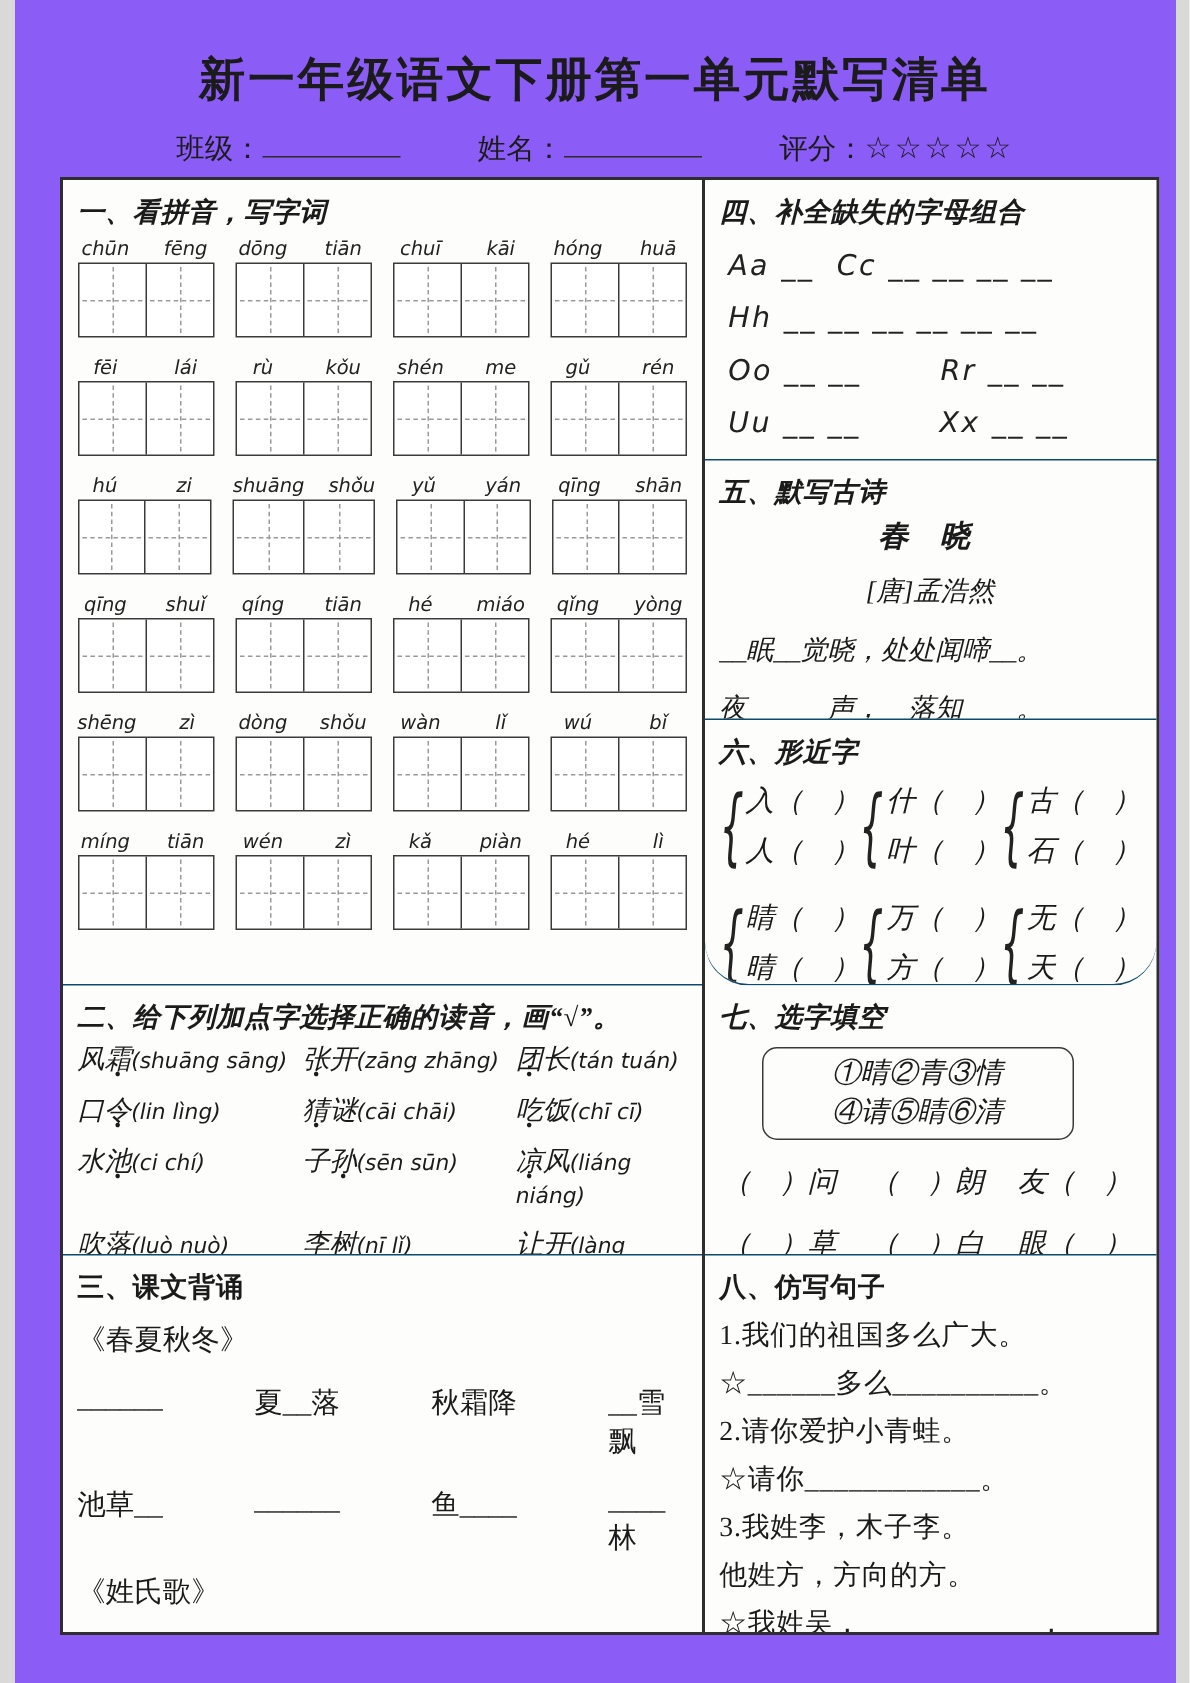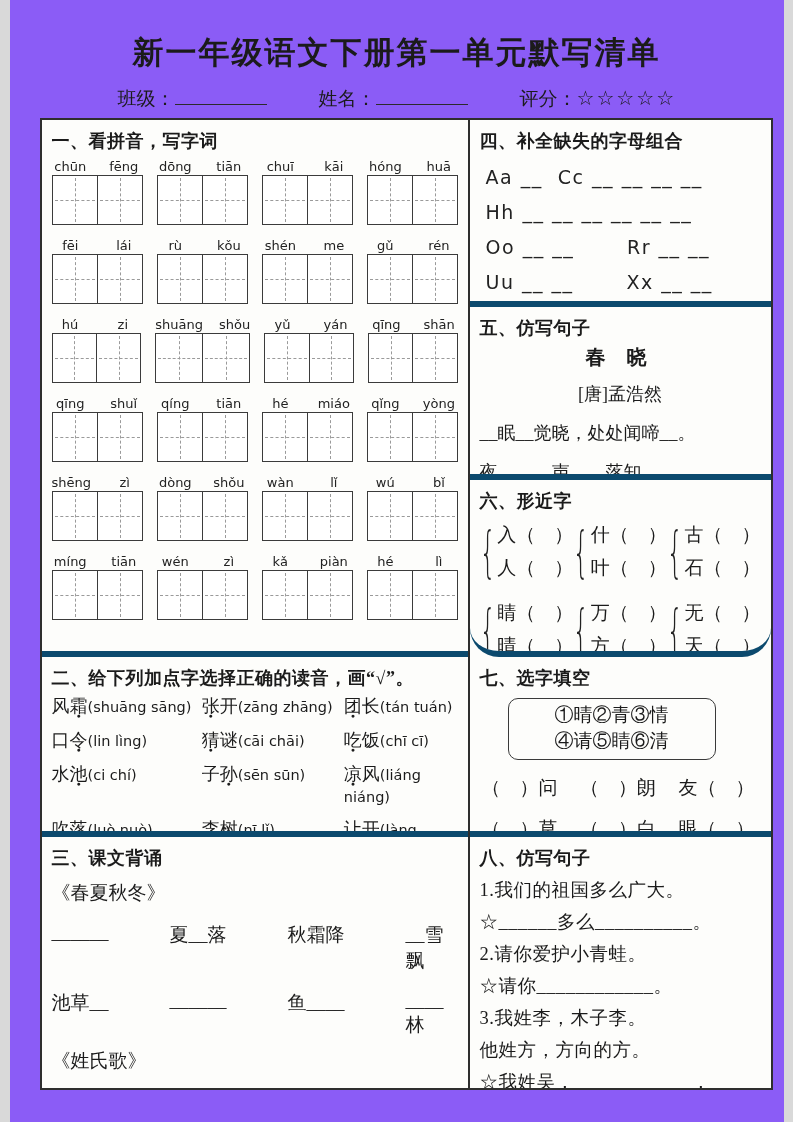--- a/index.html
+++ b/index.html
@@ -11,21 +11,21 @@
   .title { text-align:center; padding-top:32px; font-size:31px; font-weight:bold; letter-spacing:2px; }
   .meta { position:absolute; left:108px; top:86px; width:600px; display:flex; font-size:19px; }
   .meta .m-item { margin-right:52px; white-space:nowrap; }
   .u-line { display:inline-block; width:92px; border-bottom:1.3px solid #2b2b2b; height:0.95em; vertical-align:baseline; }
   .stars { letter-spacing:2px; font-size:20px; }
 
   .sheet { position:absolute; left:30px; top:118px; width:733px; height:972px; border:2px solid #2e2e2e; display:flex; background:#fdfdfb; }
   .col-left { width:450px; display:flex; flex-direction:column; }
   .col-right { flex:1; border-left:2px solid #2e2e2e; display:flex; flex-direction:column; }
   .sec { padding:7px 10px 4px 10px; overflow:hidden; }
-  .sec-b { border-bottom:6px solid #0c4a6e; }
+  .sec-b { border-bottom:1px solid #0c4a6e;font-style:italic; }
   .sec-h { font-weight:bold; font-size:18px; margin:2px 0 4px 0; letter-spacing:0.5px; }
 
   
   #pinyin-rows { display:flex; flex-direction:column; gap:13px; margin-top:6px; }
   .py-row { display:flex; gap:14px; }
   .py-item { flex:1; }
   .py-labels { display:flex; font-family:"DejaVu Sans", sans-serif; font-size:13px; margin-bottom:1px; color:#222;gap:16px; }
   .py-labels span { flex:1; text-align:center; }
   .py-grid { display:flex; height:50px; border:1.6px solid #3b3b3b; background:#fff; }
   .py-cell { flex:1; position:relative; }
@@ -385,21 +385,21 @@
         <div class="sec-h">四、补全缺失的字母组合</div>
         <div id="abc-lines">
             <div class="abc-line">Aa __  Cc __ __ __ __</div>
             <div class="abc-line">Hh __ __ __ __ __ __</div>
             <div class="abc-line">Oo __ __       Rr __ __</div>
             <div class="abc-line">Uu __ __       Xx __ __</div>
           </div>
       </div>
 
       <div class="sec sec-b" style="height:173px;">
-        <div class="sec-h">五、仿写句子</div>
+        <div class="sec-h">五、默写古诗</div>
         <div class="poem-t">春 晓</div>
         <div class="poem-a">[唐]孟浩然</div>
         <div id="gushi-lines">
             <div class="poem-l">__眠__觉晓，处处闻啼__。</div>
             <div class="poem-l">夜______声，__落知____。</div>
           </div>
       </div>
 
       <div class="sec sec-b" style="height:177px;border-radius:29px;">
         <div class="sec-h">六、形近字</div>

